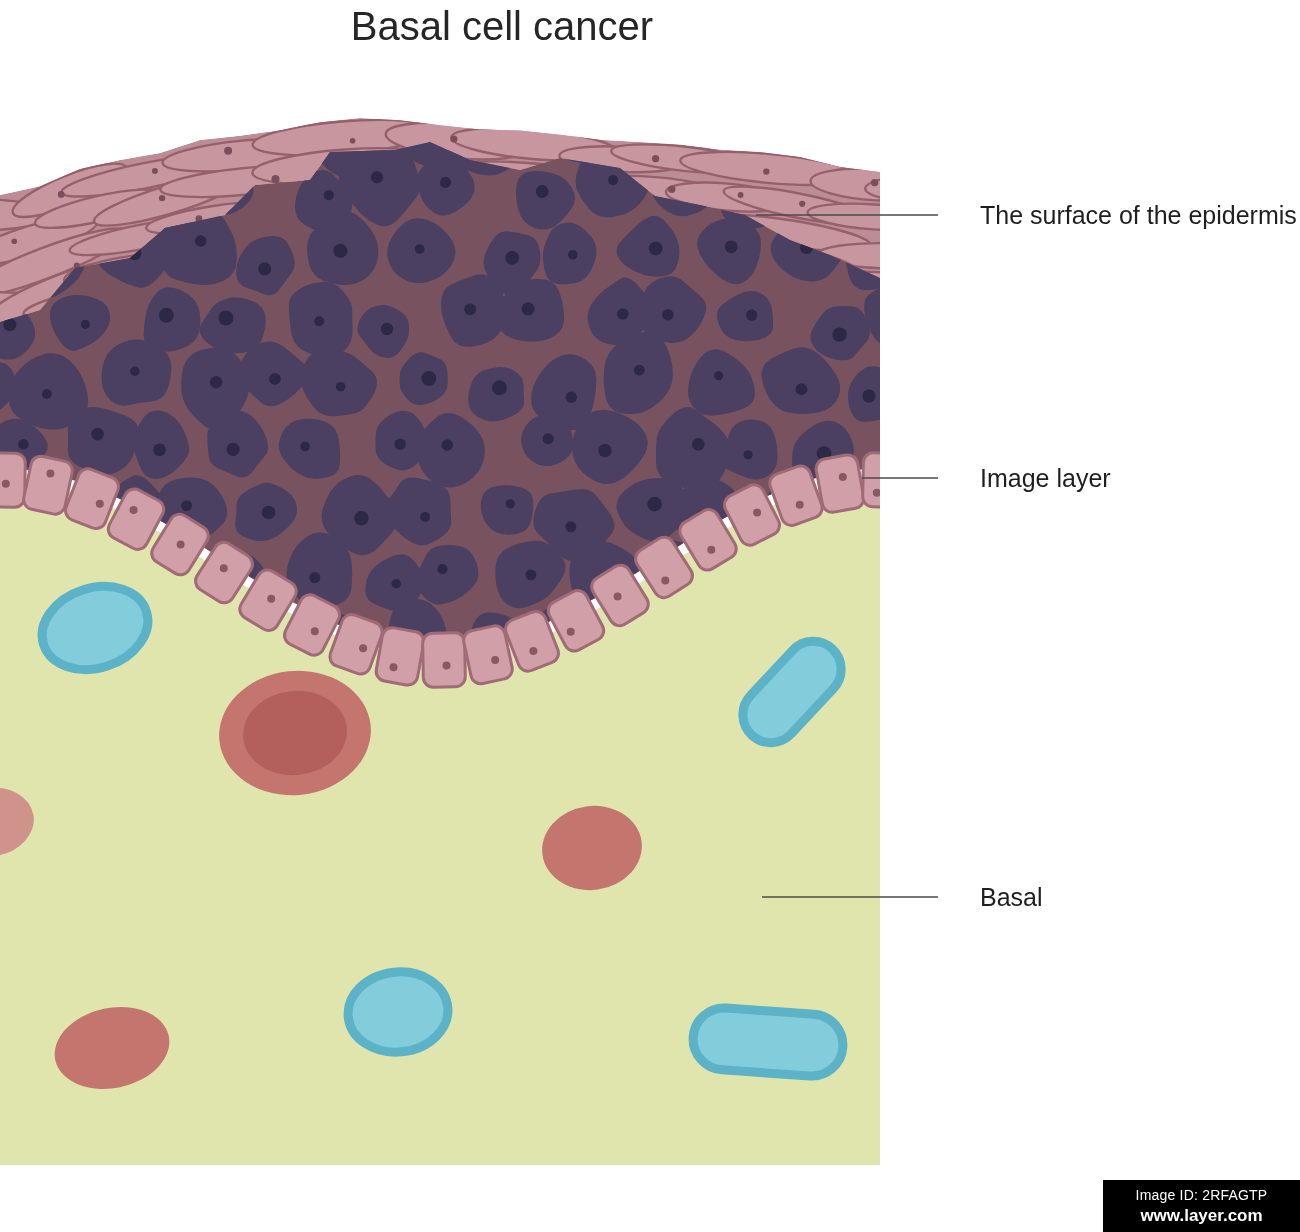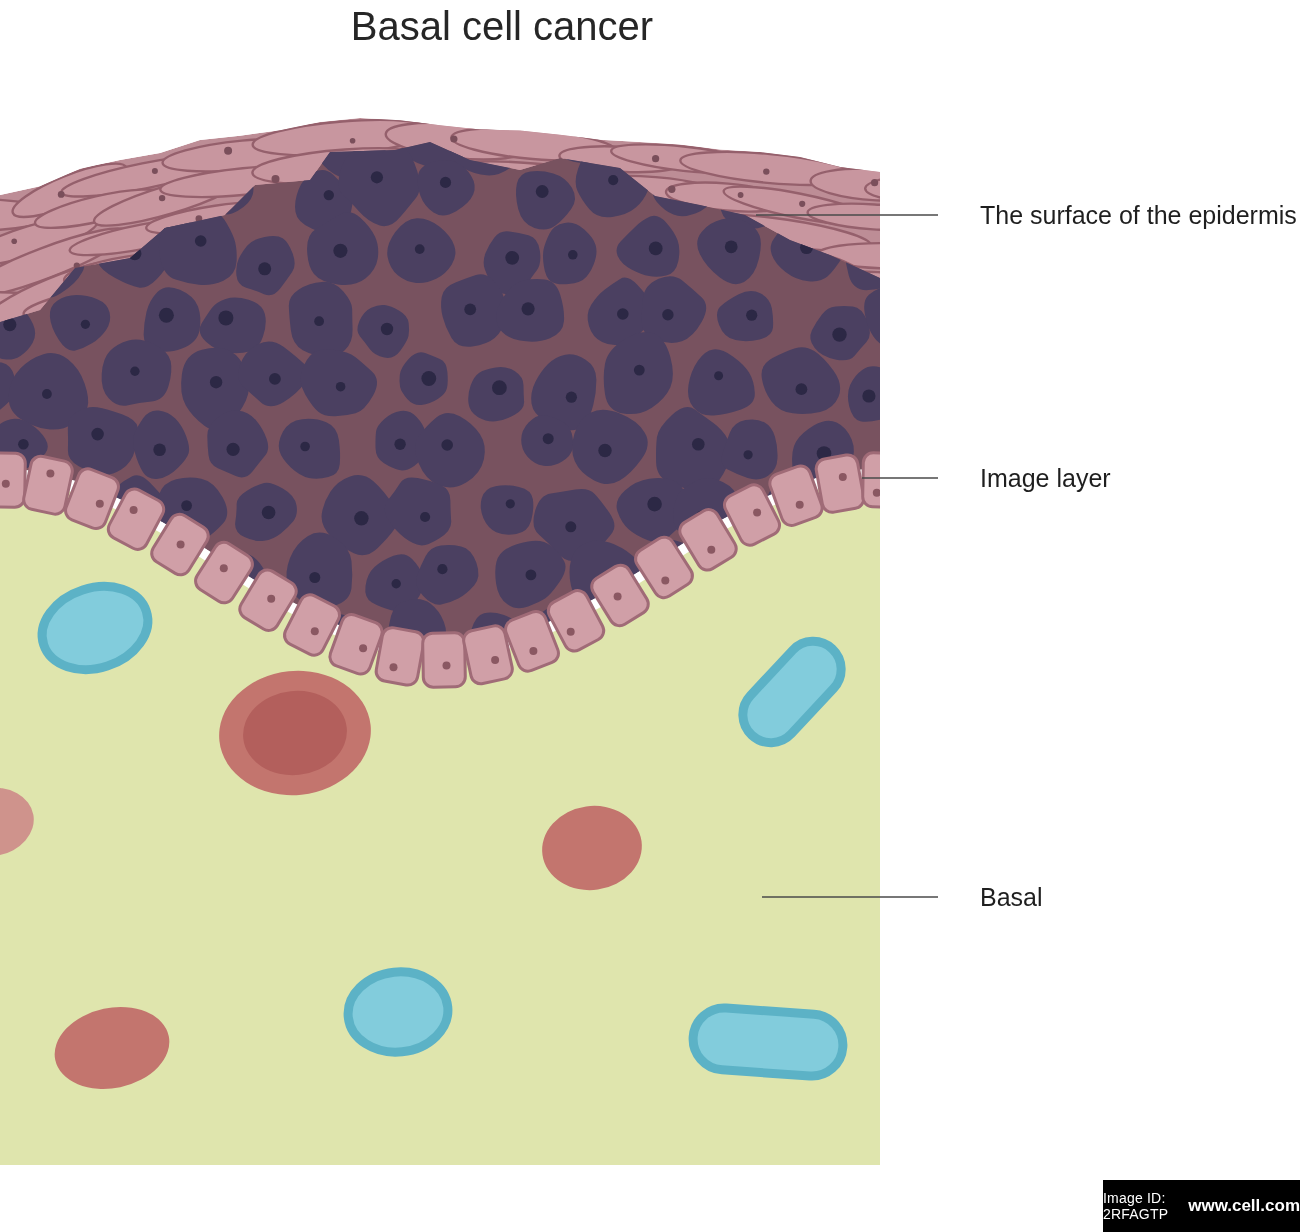--- a/index.html
+++ b/index.html
@@ -36,20 +36,21 @@
   #label-2 { top: 884px; }
   .watermark {
     position: absolute;
     right: 0;
     bottom: 0;
     width: 197px;
     height: 52px;
     background: var(--watermark-bg, #000000);
     color: var(--watermark-text, #ffffff);
     display: flex;
+    flex-direction: column;
     align-items: center;
     justify-content: center;
     gap: 3px;
   }
   .watermark .wm-id { font-size: 14px; letter-spacing: 0.2px; }
   .watermark .wm-site { font-size: 17px; font-weight: bold; }
 </style>
 </head>
 <body>
 
@@ -496,16 +497,16 @@
     </svg>
 
   <h1 class="title">Basal cell cancer</h1>
 
   <div class="label" id="label-0">The surface of the epidermis</div>
   <div class="label" id="label-1">Image layer</div>
   <div class="label" id="label-2">Basal</div>
 
   <div class="watermark">
     <div class="wm-id">Image ID: 2RFAGTP</div>
-    <div class="wm-site">www.cell.com</div>
+    <div class="wm-site">www.layer.com</div>
   </div>
 
 </div>
 
 </body></html>

